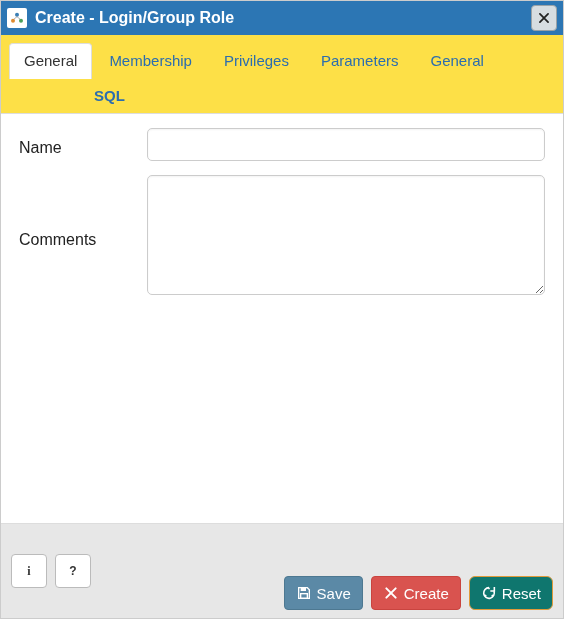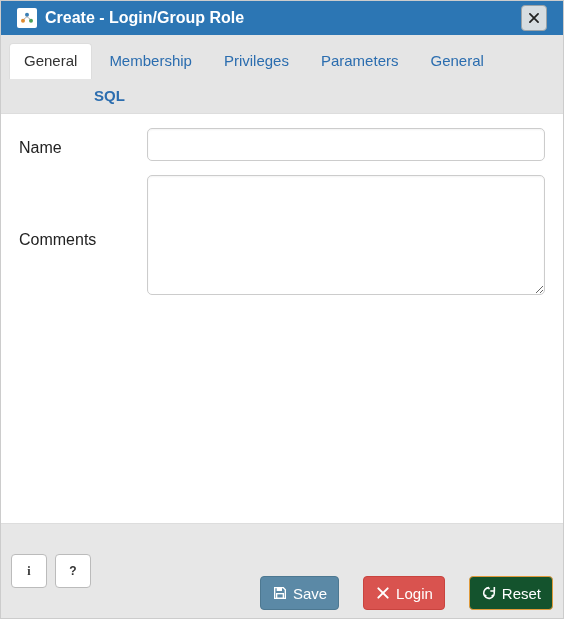--- a/index.html
+++ b/index.html
@@ -14,21 +14,21 @@
     width: 564px; height: 619px;
     border: 1px solid #ccc;
     display: flex; flex-direction: column;
     background: #fff;
   }
   
   .titlebar {
     background: #2c76b4;
     color: #fff;
     display: flex; align-items: center;
-    padding: 4px 16px;
+    padding: 4px 6px;
     height: 34px;
     font-weight: 600;
   }
   .titlebar .app-icon {
     width: 20px; height: 20px;
     background: #fff;
     border-radius: 2px;
     display: flex; align-items: center; justify-content: center;
     margin-right: 8px;
   }
@@ -38,21 +38,21 @@
     background: #d7dde1;
     border: 1px solid #9aa2a7;
     border-radius: 4px;
     display: flex; align-items: center; justify-content: center;
     color: #333;
     cursor: pointer;
   }
   .close-btn svg { width: 14px; height: 14px; }
   
   .tabbar {
-    background: #e5e5e5;
+    background: #fde047;
     border-bottom: 1px solid #ddd;
     padding: 8px 8px 0 8px;
     display: flex; flex-wrap: wrap;
     gap: 0;
   }
   .tab {
     padding: 8px 14px 10px 14px;
     color: #2b6daf;
     cursor: pointer;
     font-size: 15px;
@@ -136,22 +136,22 @@
   .btn-icon-only {
     background: #fff;
     color: #333;
     border-color: #bbb;
     width: 36px;
     justify-content: center;
     padding: 0;
   }
   .btn-save   { background: #5b89a6; border-color: #4d7891; }
   .btn-cancel { background: #d9534f; border-color: #c9443f; }
-  .btn-reset  { background: #14532d; border-color: #e09a3a; }
-  .footer .right { display: flex; gap: 24px; margin-top: 44px; }
+  .btn-reset  { background: #0f766e; border-color: #e09a3a; border-radius: 6px; }
+  .footer .right { display: flex; gap: 8px; margin-top: 44px; }
 </style>
 </head>
 <body>
 
 <div class="dialog">
 
   <div class="titlebar">
     <span class="app-icon">
       <svg viewBox="0 0 24 24" width="16" height="16">
         <circle cx="12" cy="7" r="3" fill="#3b7fb5"></circle>
@@ -214,21 +214,21 @@
           <path d="M4 4h13l3 3v13H4z" fill="none" stroke="#fff" stroke-width="2"></path>
           <rect x="7" y="4" width="8" height="5" fill="#fff"></rect>
           <rect x="7" y="13" width="10" height="7" fill="none" stroke="#fff" stroke-width="2"></rect>
         </svg>
         <span>Save</span>
       </button>
       <button class="btn btn-cancel">
         <svg viewBox="0 0 24 24">
           <path d="M5 5 L19 19 M19 5 L5 19" stroke="#fff" stroke-width="3" stroke-linecap="round"></path>
         </svg>
-        <span>Login</span>
+        <span>Create</span>
       </button>
       <button class="btn btn-reset">
         <svg viewBox="0 0 24 24">
           <path d="M12 4a8 8 0 1 0 7.5 5.2" fill="none" stroke="#fff" stroke-width="2.4"></path>
           <path d="M20 3v6h-6" fill="none" stroke="#fff" stroke-width="2.4"></path>
           <path d="M8 15l-3 4M12 16v5M16 15l3 4" fill="none" stroke="#fff" stroke-width="0"></path>
           <g>
             <path d="M12 3a9 9 0 1 0 8.7 6.5" fill="none" stroke="#fff" stroke-width="0"></path>
           </g>
 

